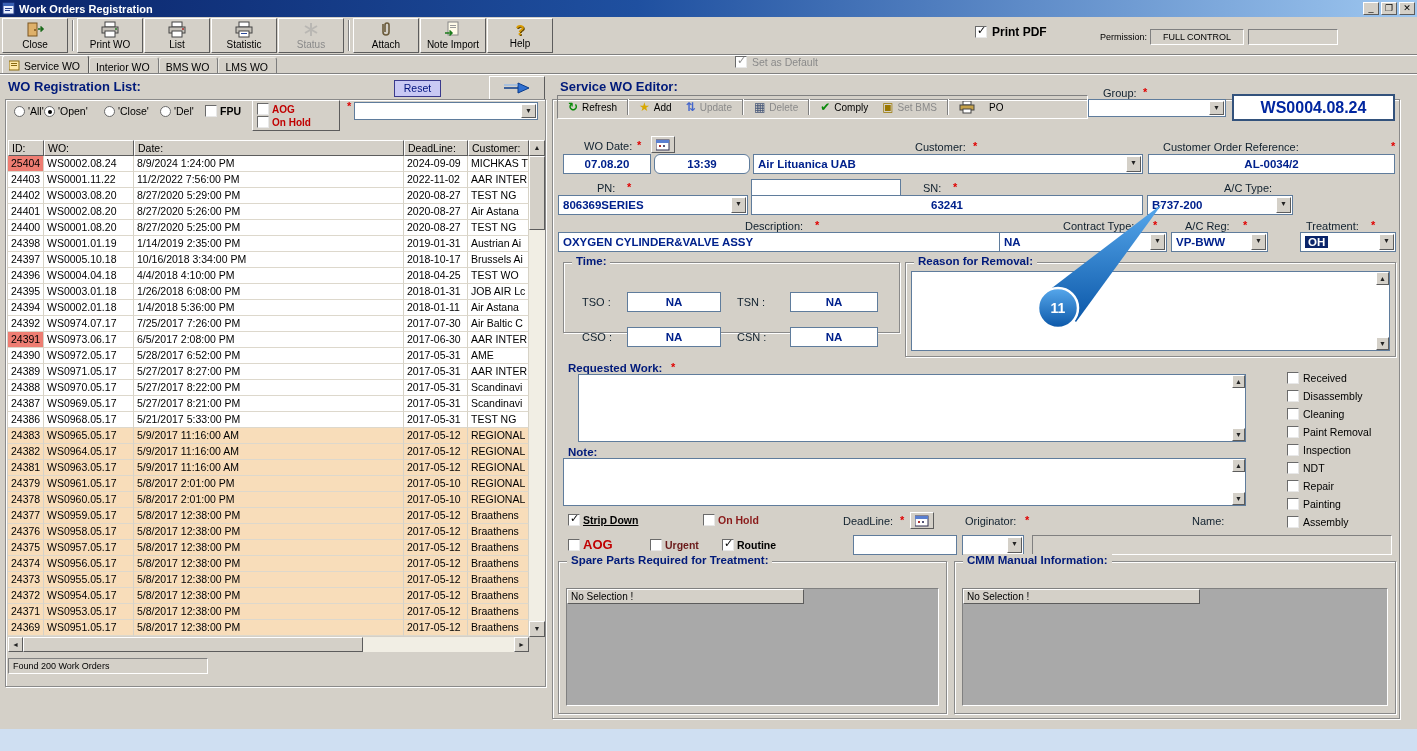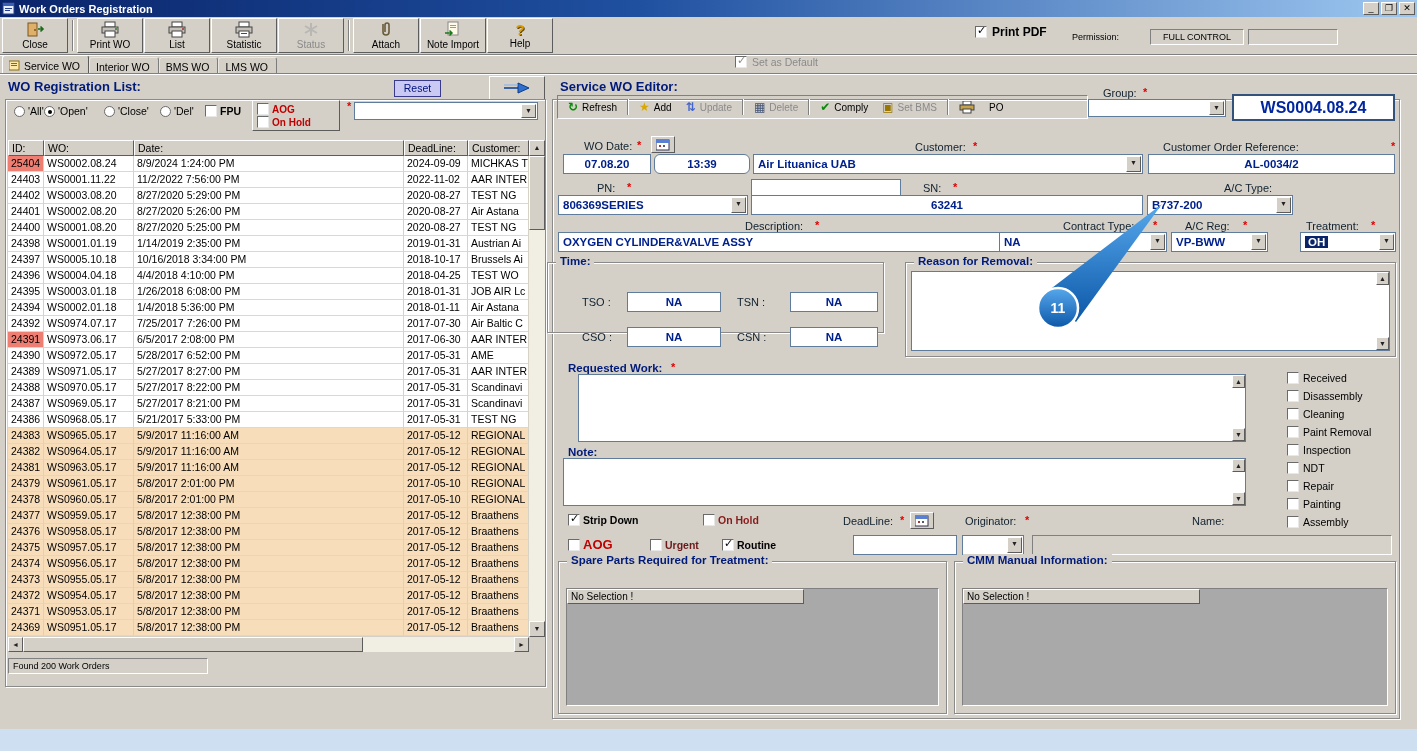--- a/index.html
+++ b/index.html
@@ -26,21 +26,21 @@
   .tbtn { width:66px; display:flex; flex-direction:column; align-items:center; justify-content:center; gap:1px;
     border:1px solid; border-color:#ffffff #5c5c5c #5c5c5c #ffffff; margin-right:1px; }
   .tbtn .tlbl { font-size:10px; color:#000; white-space:nowrap; }
   .tbtn.disabled .tlbl { color:#8a8a8a; }
   .tbtn.disabled svg { opacity:.45; }
   .tsep { width:2px; margin:2px 3px; border-left:1px solid #808080; border-right:1px solid #ffffff; }
   .help-q { font-size:15px; font-weight:bold; color:#d89b00; text-shadow:1px 1px 0 #6a4a00; line-height:14px; }
 
   .ppwrap { display:flex; align-items:center; gap:5px; position:absolute; left:975px; top:25px; }
   .pplbl { font-size:12px; font-weight:bold; }
-  .permlbl { position:absolute; left:1072px; top:32px; font-size:9px; color:#000; }
+  .permlbl { position:absolute; left:1100px; top:32px; font-size:9px; color:#000; }
   .permbox { position:absolute; top:29px; height:16px; background:#d4d0c8; font-size:9px; line-height:14px; text-align:center; color:#000; }
 
   
   .tabstrip { position:absolute; left:2px; top:55px; height:19px; display:flex; align-items:flex-end; }
   .tab { height:19px; padding:2px 8px 0 6px; font-size:10.5px; display:flex; align-items:center; gap:4px;
     border:1px solid; border-color:#fff #5c5c5c #d4d0c8 #fff; border-radius:3px 3px 0 0; background:#d4d0c8; }
   .tab.inactive { height:17px; border-color:#e8e6e0 #7c7c7c #8a8a8a #e8e6e0; }
   .contentline { position:absolute; left:0; top:74px; width:100%; height:1px; background:#fff; box-shadow:0 -1px 0 #808080; }
 
   .setdef { position:absolute; left:735px; top:56px; display:flex; gap:5px; align-items:center; }
@@ -656,21 +656,21 @@
   </div>
   <div class="combo" style="left:1171px; top:232px; width:97px; height:20px;">
     <span>VP-BWW</span>
       <span class="ar"></span>
   </div>
   <div class="combo" style="left:1300px; top:232px; width:96px; height:20px;">
     <span class="hl">OH</span>
       <span class="ar"></span>
   </div>
 
-  <div class="gbox" style="left:547px; top:262px; width:337px; height:71px;text-align:center;">
+  <div class="gbox" style="left:563px; top:262px; width:337px; height:71px;text-align:center;">
     <span class="gtitle">Time:</span>
   </div>
   <span class="flabel abs" style="left:582px; top:296px;">TSO :</span>
   <div class="field ctr" style="left:627px; top:292px; width:94px; height:20px;">NA</div>
   <span class="flabel abs" style="left:737px; top:296px;">TSN :</span>
   <div class="field ctr" style="left:790px; top:292px; width:88px; height:20px;">NA</div>
   <span class="flabel abs" style="left:582px; top:331px;">CSO :</span>
   <div class="field ctr" style="left:627px; top:327px; width:94px; height:20px;">NA</div>
   <span class="flabel abs" style="left:737px; top:331px;">CSN :</span>
   <div class="field ctr" style="left:790px; top:327px; width:88px; height:20px;">NA</div>
@@ -725,21 +725,21 @@
         <span class="cb"></span>
         <span class="flbl">Assembly</span>
       </label>
     </div>
 
   <span class="abs" style="left:568px; top:446px; font-size:11.5px; font-weight:bold; color:#001a7a;">Note:</span>
   <div class="tarea" style="left:563px; top:458px; width:683px; height:48px;"></div>
   <span class="msb up" style="left:1232px; top:459px;"></span>
   <span class="msb dn" style="left:1232px; top:492px;"></span>
 
-  <label class="fitem" style="left:568px; top:514px;">
+  <label class="fitem" style="left:568px; top:514px;text-decoration:underline;">
     <span class="cb checked"></span>
     <span class="flbl" style="font-weight:bold;">Strip Down</span>
   </label>
   <label class="fitem" style="left:703px; top:514px;">
     <span class="cb"></span>
     <span class="flbl" style="font-weight:bold; color:#8a1a1a;">On Hold</span>
   </label>
   <span class="flabel abs" style="left:843px; top:515px;">DeadLine:</span>
   <span class="req abs" style="left:897px; top:514px;">*</span>
   <div class="calbtn" style="left:910px; top:512px;">

